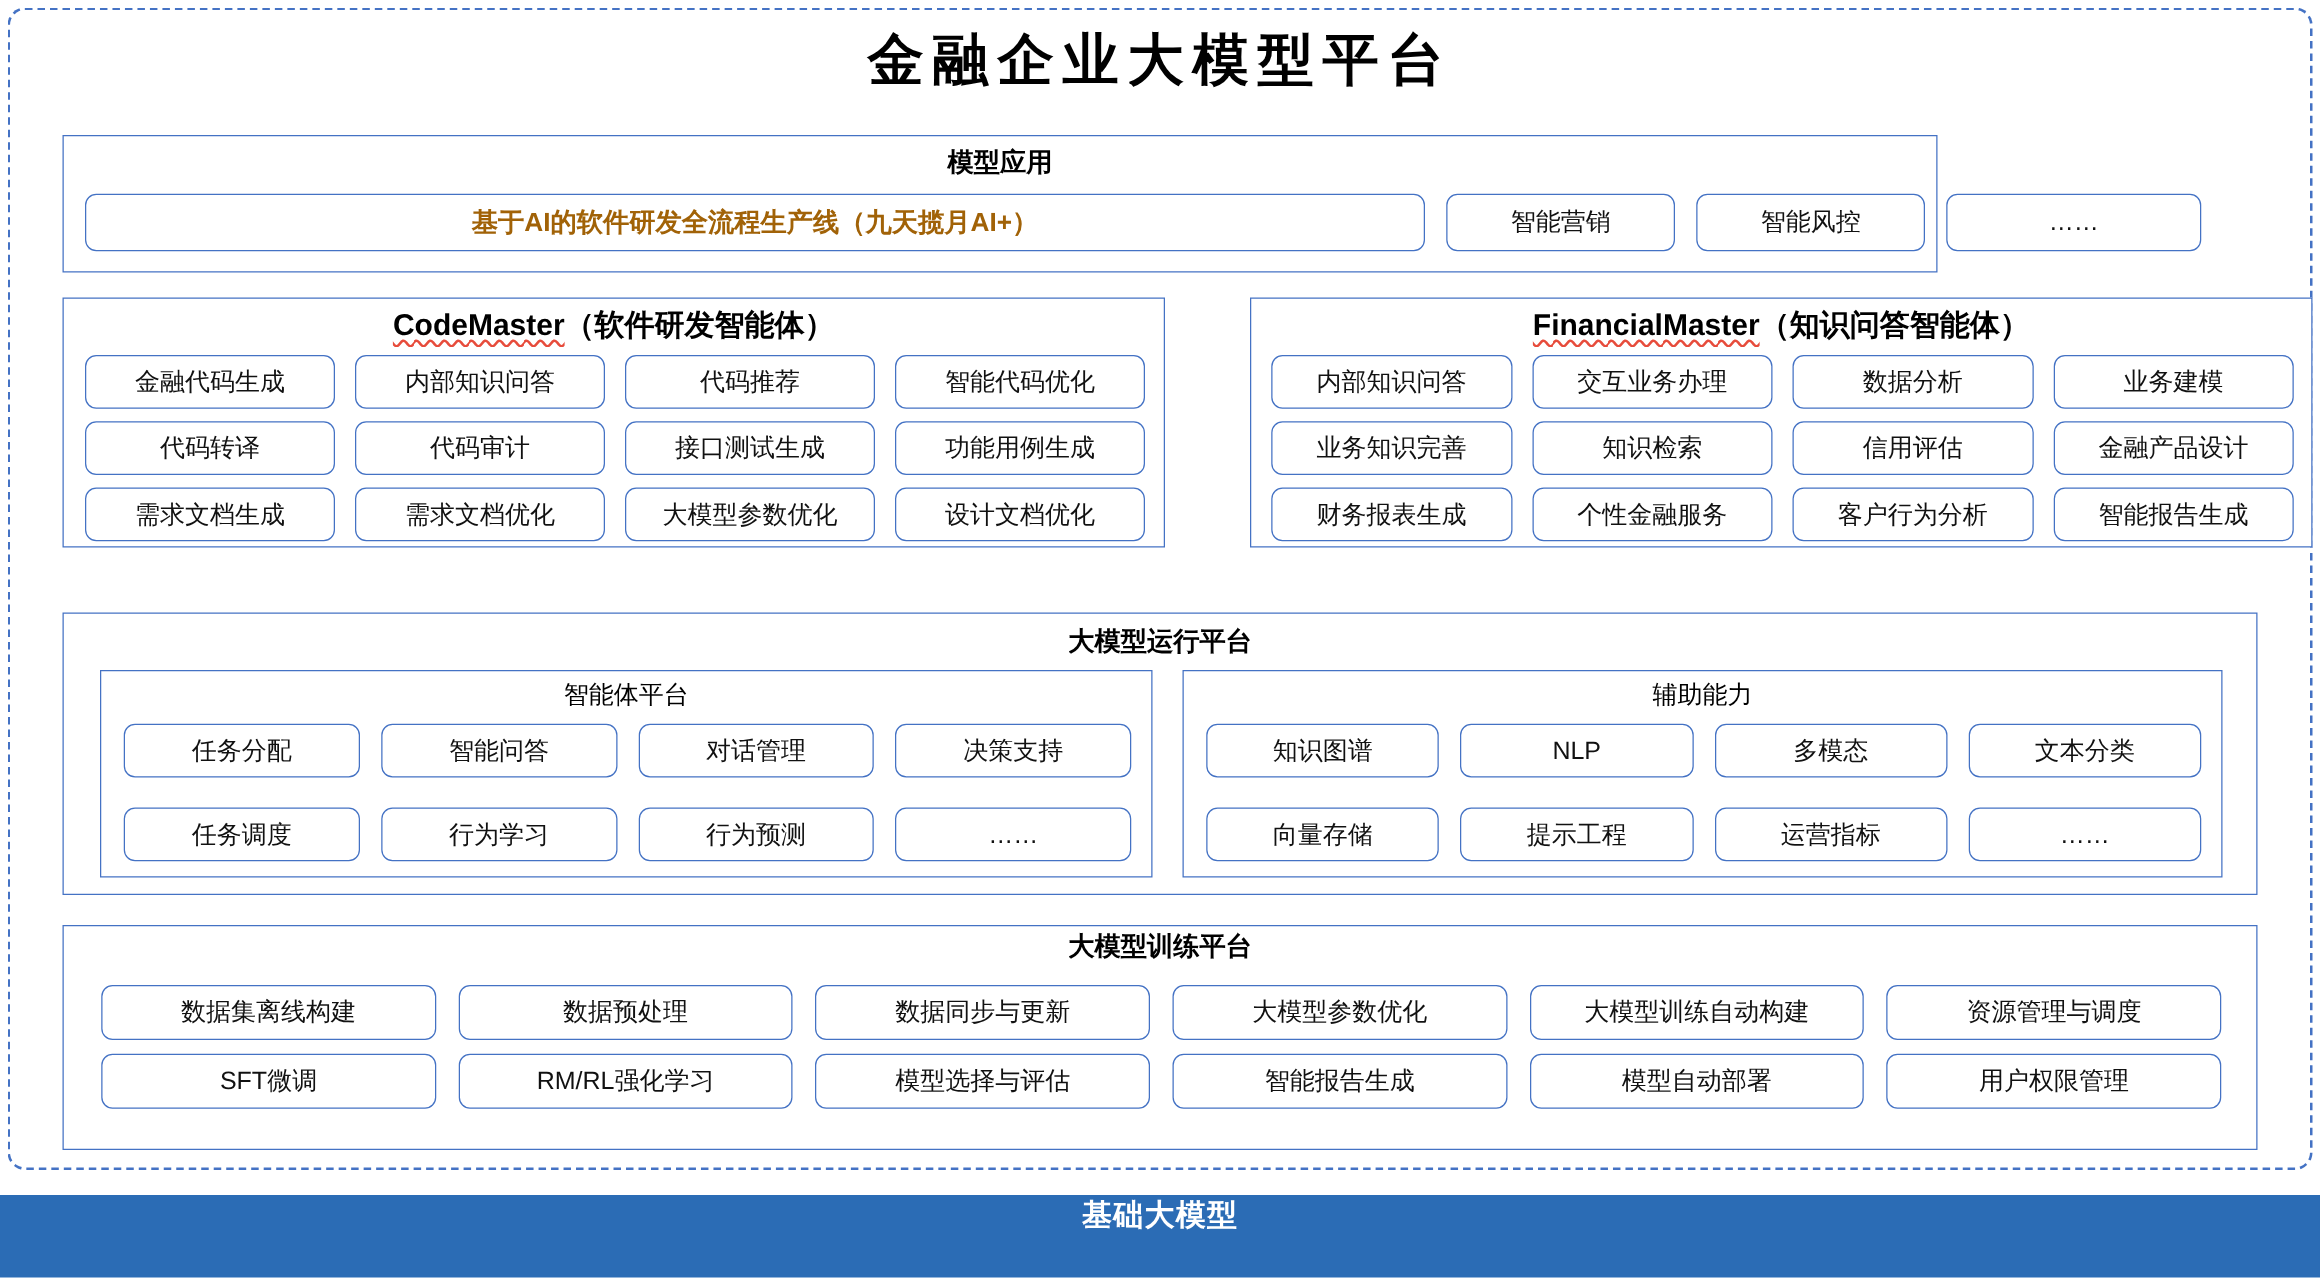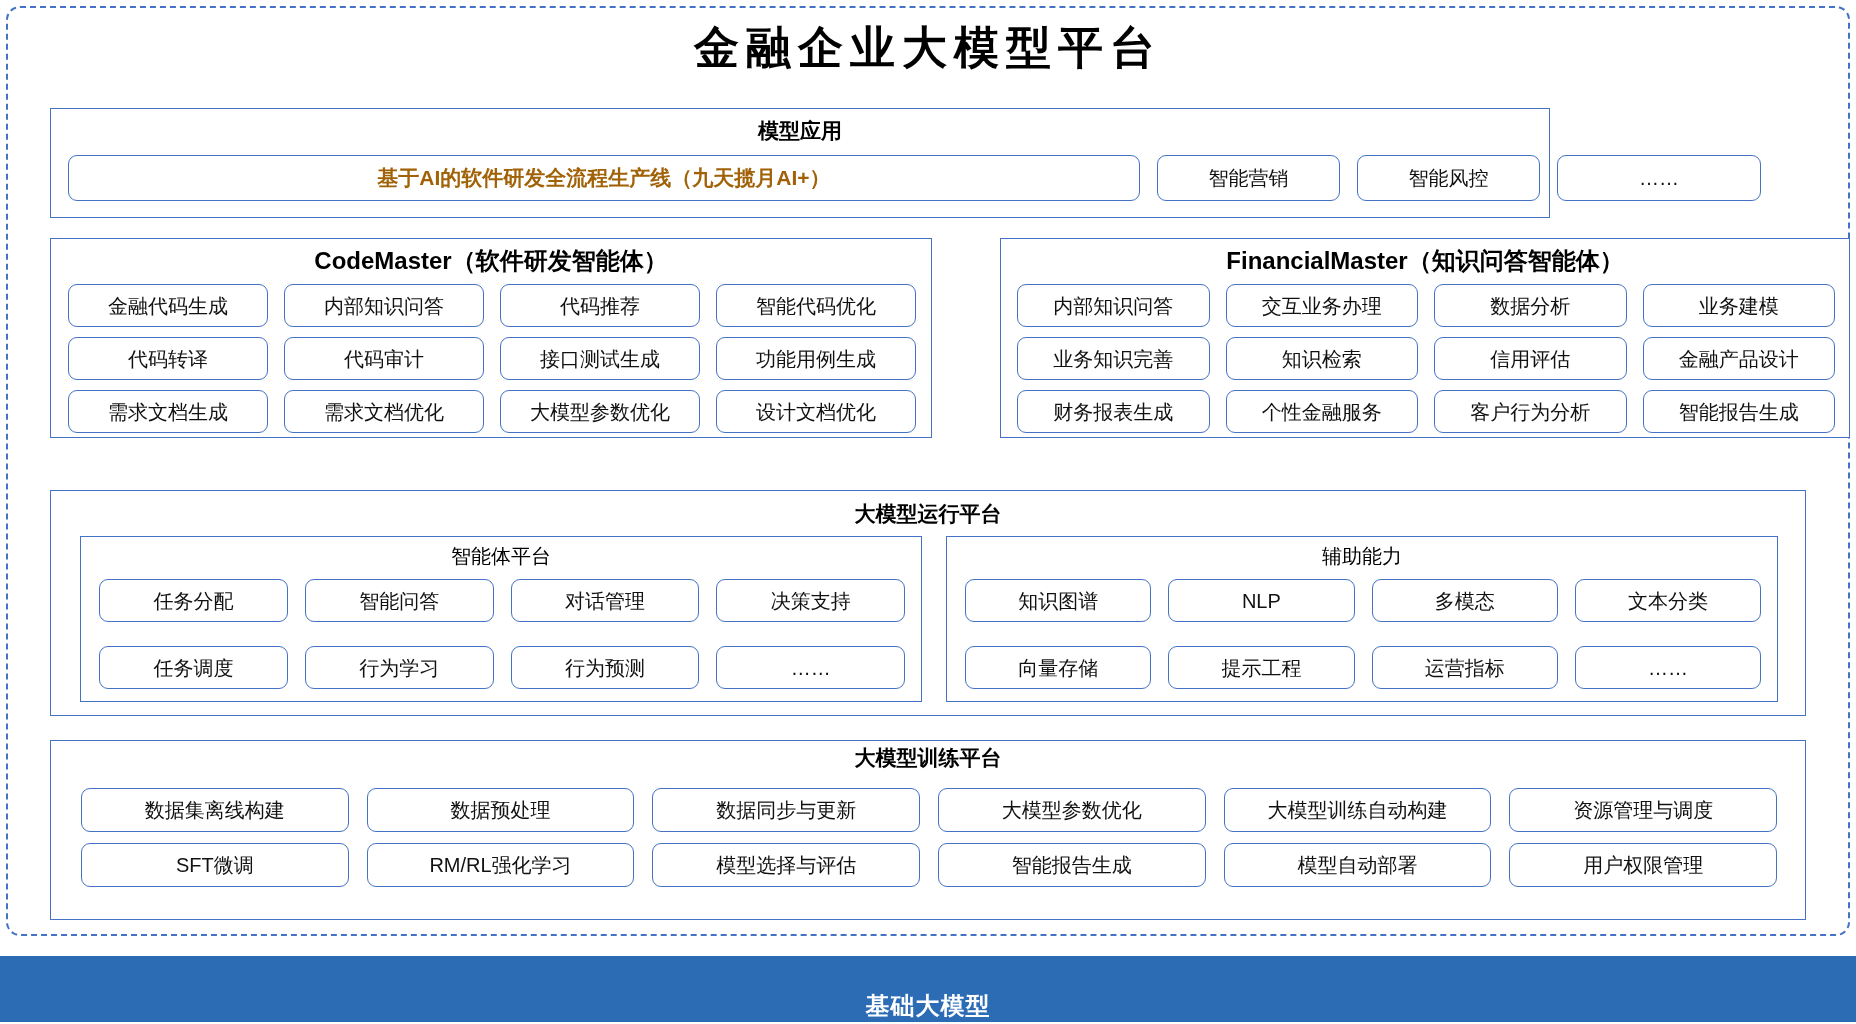--- a/index.html
+++ b/index.html
@@ -63,20 +63,21 @@
   }
 
   .section-title.light {
     font-weight: 400;
     font-size: 20px;
   }
 
   .spell {
     position: relative;
     display: inline-block;
+    text-decoration: underline;
     text-decoration-color: #e74c3c;
     text-decoration-style: wavy;
     text-decoration-thickness: 1.5px;
     text-underline-offset: 3px;
   }
 
   
   .chip {
     border: 1.3px solid #4472c4;
     border-radius: 9px;
@@ -182,21 +183,21 @@
 
   
   .bottom-band {
     position: absolute;
     left: 0;
     top: 956px;
     width: 1856px;
     height: 66px;
     background: #2b6cb5;
     display: flex;
-    align-items: flex-end;
+    align-items: flex-start;
     justify-content: center;
     color: #ffffff;
     font-size: 24px;
     font-weight: 700;
     letter-spacing: 1px;
   }
 </style>
 </head>
 <body>
 

